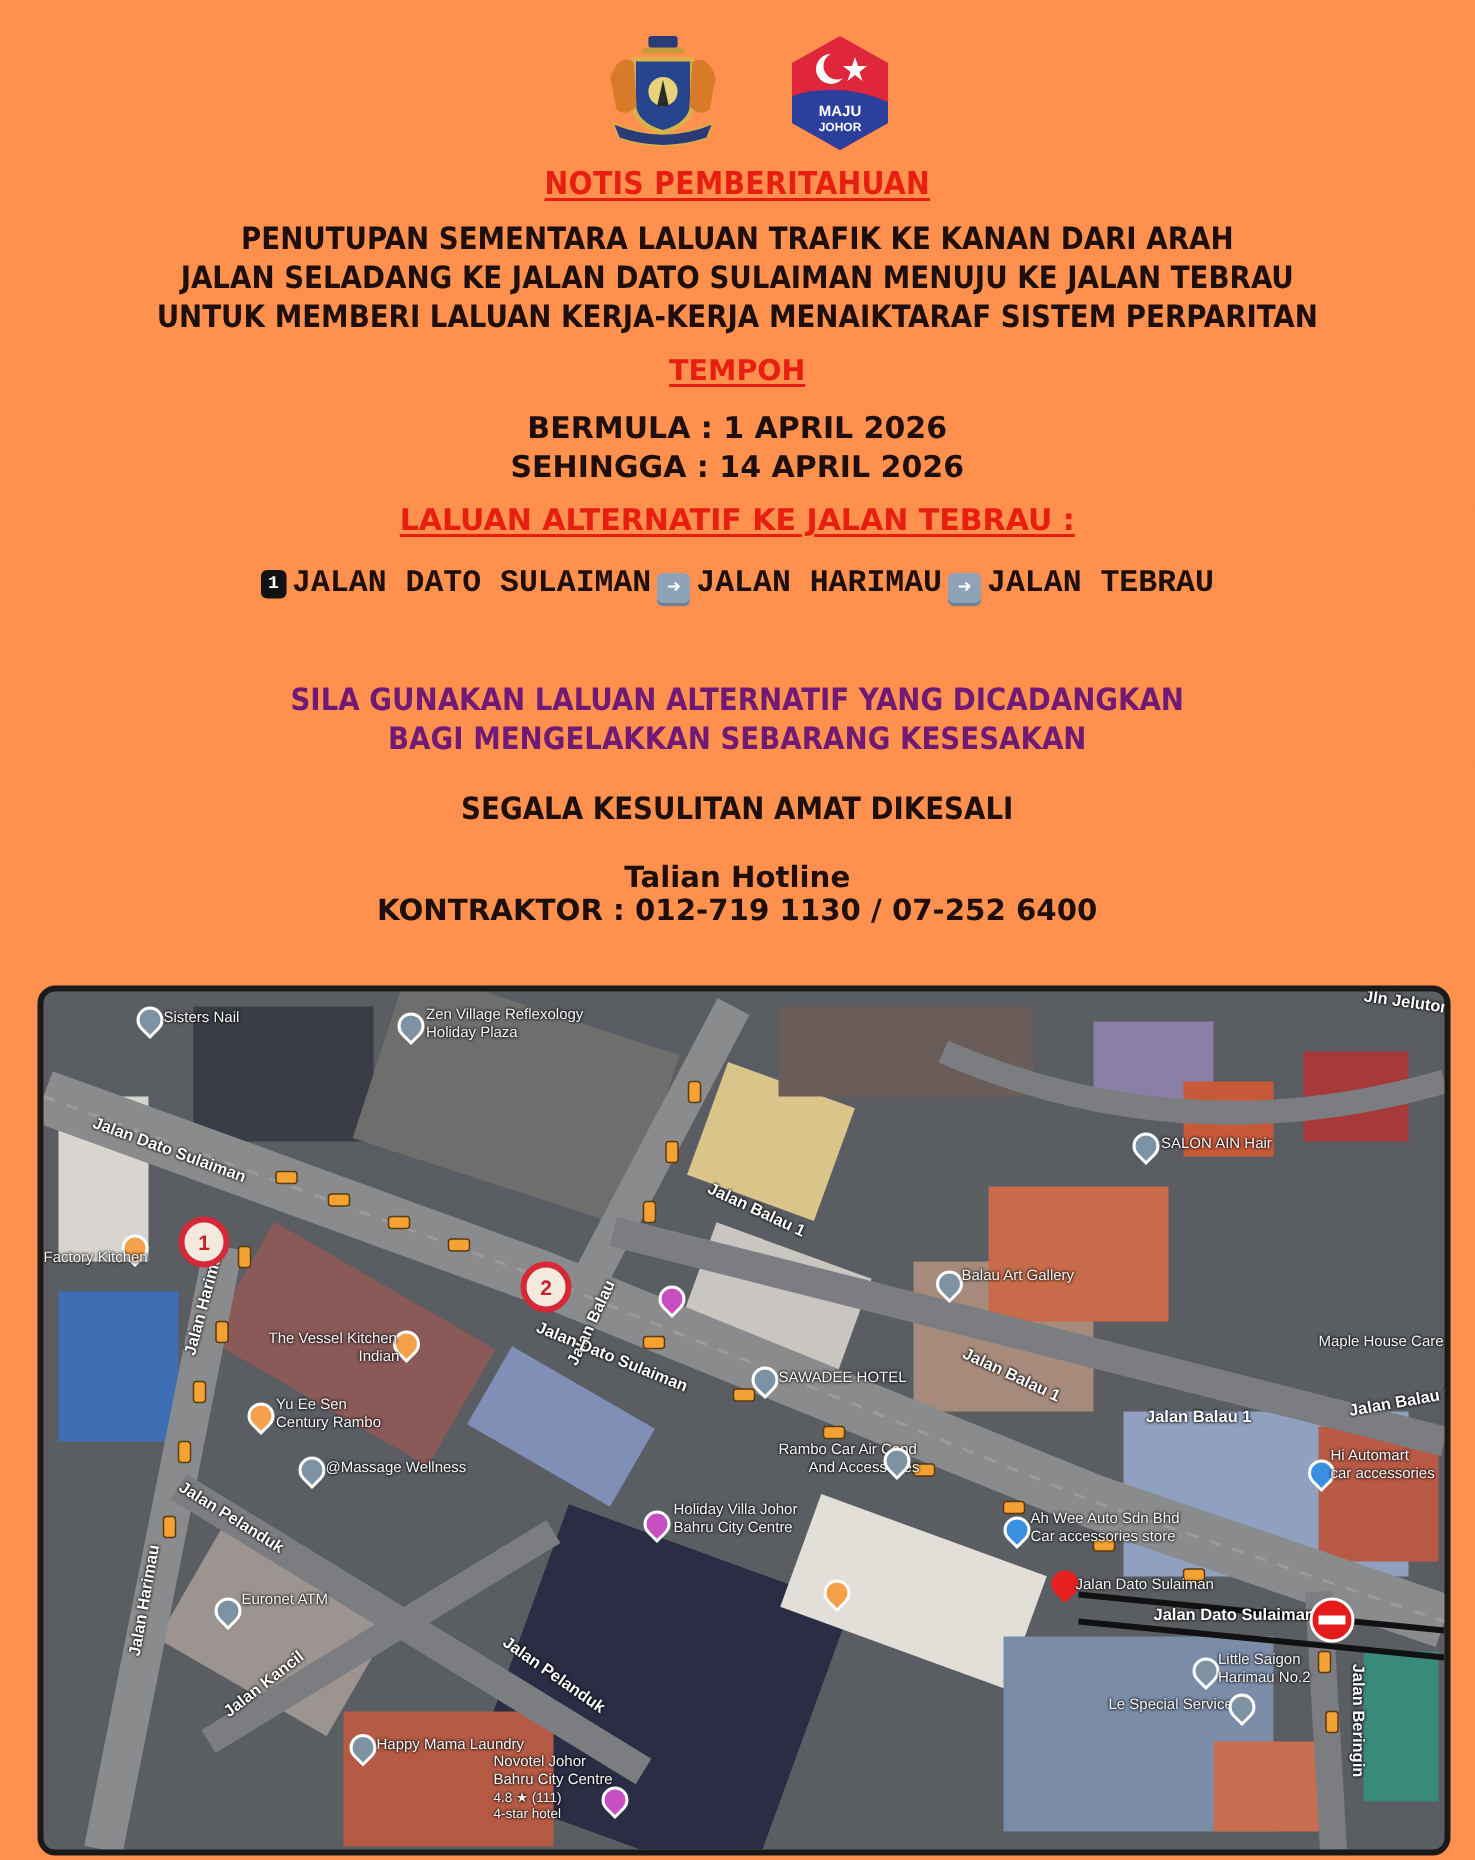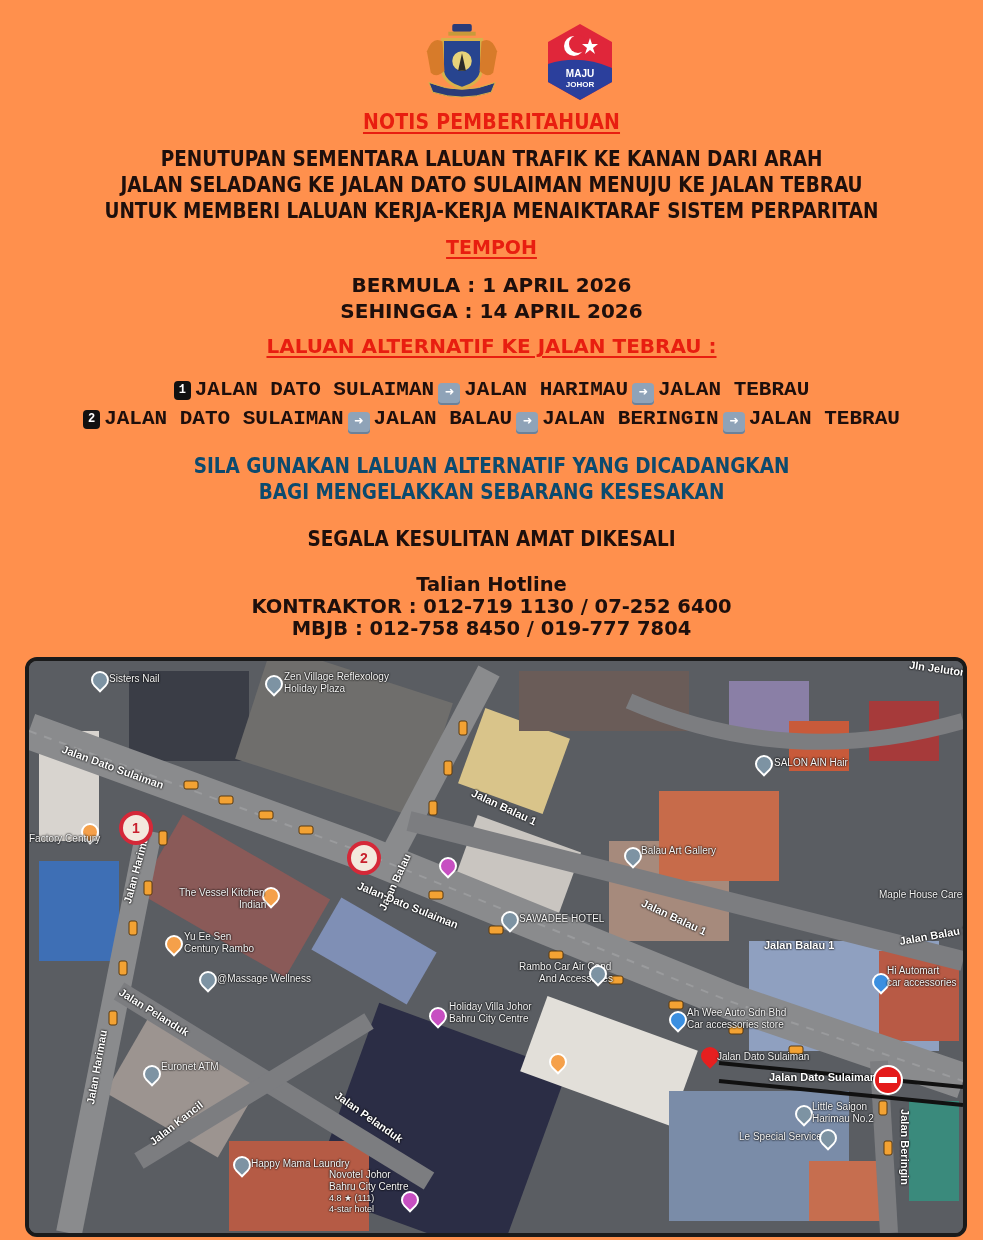--- a/index.html
+++ b/index.html
@@ -2,42 +2,42 @@
 <html><head>
 <meta charset="utf-8">
 <style>
   html, body { margin:0; padding:0; }
   body {
     width:983px; height:1240px; overflow:hidden;
     background:#ff904d;
     font-family:"DejaVu Sans", sans-serif;
     position:relative;
   }
-  .logos { position:absolute; top:18px; left:0; width:826px; height:82px;margin-left:20px; }
+  .logos { position:absolute; top:18px; left:0; width:826px; height:82px; }
   .logo-mbjb { position:absolute; left:403px; top:4px; width:78px; height:78px; }
   .logo-maju { position:absolute; left:524px; top:4px; width:72px; height:80px; }
 
   .center { position:absolute; left:0; width:983px; text-align:center; }
   .heading-red {
     color:#e81e10; font-weight:bold; text-decoration:underline;
     text-decoration-thickness:2px; text-underline-offset:3px;
   }
   .cond {
     font-family:"DejaVu Sans Condensed","DejaVu Sans", sans-serif;
     font-stretch:condensed;
   }
   .dark { color:#1e0f0c; font-weight:bold; }
 
   #notice-title { top:110px; font-size:21px; letter-spacing:0.2px; }
   #subject { top:146px; font-size:20.5px; line-height:26px; }
   #period-title { top:236px; font-size:19px; }
   #period { top:272px; font-size:20px; line-height:26px; }
   #alt-title { top:334px; font-size:20px; }
   #routes { top:376px; font-size:21px; line-height:28px; }
-  #warning { top:453px; font-size:20.5px; line-height:26px; color:#0c4a6e; font-weight:bold; }
+  #warning { top:453px; font-size:20.5px; line-height:26px; color:#701a75; font-weight:bold; }
   #apology { top:527px; font-size:20.5px; }
   #hotline { top:574px; font-size:19.5px; line-height:22px; }
 
   .route-line { white-space:nowrap;font-family:Liberation Mono, monospace; }
   .num-badge {
     display:inline-block; width:17px; height:19px; border-radius:4px;
     background:#111; color:#fff; font-size:12px; line-height:19px;
     text-align:center; vertical-align:2px; margin-right:4px; font-weight:bold;
   }
   .arrow-box {
@@ -121,36 +121,32 @@
   <div>BERMULA : 1 APRIL 2026</div>
   <div>SEHINGGA : 14 APRIL 2026</div>
 </div>
 
 <div id="alt-title" class="center heading-red">LALUAN ALTERNATIF KE JALAN TEBRAU :</div>
 
 <div id="routes" class="center dark cond">
   <div class="route-line">
     <span class="num-badge">1</span><span>JALAN DATO SULAIMAN</span><span class="arrow-box">➜</span><span>JALAN HARIMAU</span><span class="arrow-box">➜</span><span>JALAN TEBRAU</span>
   </div>
-  <div class="route-line">
-    <span class="num-badge">2</span><span>JALAN DATO SULAIMAN</span><span class="arrow-box">➜</span><span>JALAN BALAU</span><span class="arrow-box">➜</span><span>JALAN BERINGIN</span><span class="arrow-box">➜</span><span>JALAN TEBRAU</span>
-  </div>
 </div>
 
 <div id="warning" class="center cond">
   <div>SILA GUNAKAN LALUAN ALTERNATIF YANG DICADANGKAN</div>
   <div>BAGI MENGELAKKAN SEBARANG KESESAKAN</div>
 </div>
 
 <div id="apology" class="center dark cond">SEGALA KESULITAN AMAT DIKESALI</div>
 
 <div id="hotline" class="center dark">
   <div>Talian Hotline</div>
   <div>KONTRAKTOR : 012-719 1130 / 07-252 6400</div>
-  <div>MBJB : 012-758 8450 / 019-777 7804</div>
 </div>
 
 <div class="map">
   <svg width="934" height="572" viewBox="0 0 934 572">
     <rect width="934" height="572" fill="#5a5d62"></rect>
 
     <rect x="100" y="10" width="120" height="90" fill="#3a3d46"></rect>
     <rect x="220" y="10" width="190" height="120" fill="#6f6e6c" transform="rotate(18 315 70)"></rect>
     <rect x="440" y="60" width="90" height="80" fill="#d9c48a" transform="rotate(20 485 100)"></rect>
     <rect x="490" y="10" width="170" height="60" fill="#6a5c58"></rect>
@@ -216,21 +212,21 @@
   <div class="pin pin-gray" style="left:62px;top:10px"></div>
   <div class="lbl" style="left:80px;top:12px">Sisters Nail</div>
   <div class="pin pin-gray" style="left:236px;top:14px"></div>
   <div class="lbl" style="left:255px;top:10px">Zen Village Reflexology</div>
   <div class="lbl" style="left:255px;top:22px">Holiday Plaza</div>
   <div class="pin pin-gray" style="left:726px;top:94px"></div>
   <div class="lbl" style="left:745px;top:96px">SALON AIN Hair</div>
   <div class="lbl road-lbl" style="left:880px;top:2px;transform:rotate(8deg)">Jln Jelutong</div>
 
   <div class="pin pin-orange" style="left:52px;top:162px"></div>
-  <div class="lbl" style="left:0px;top:172px">Factory Century</div>
+  <div class="lbl" style="left:0px;top:172px">Factory Kitchen</div>
   <div class="lbl road-lbl" style="left:30px;top:100px;transform:rotate(20deg)">Jalan Dato Sulaiman</div>
   <div class="lbl road-lbl" style="left:70px;top:200px;transform:rotate(-75deg)">Jalan Harimau</div>
   <div class="lbl road-lbl" style="left:30px;top:400px;transform:rotate(-80deg)">Jalan Harimau</div>
 
   <div class="marker" style="left:90px;top:150px">1</div>
   <div class="marker" style="left:318px;top:180px">2</div>
 
   <div class="lbl road-lbl" style="left:335px;top:215px;transform:rotate(-65deg)">Jalan Balau</div>
   <div class="lbl road-lbl" style="left:440px;top:140px;transform:rotate(25deg)">Jalan Balau 1</div>
   <div class="pin pin-pink" style="left:410px;top:196px"></div>

